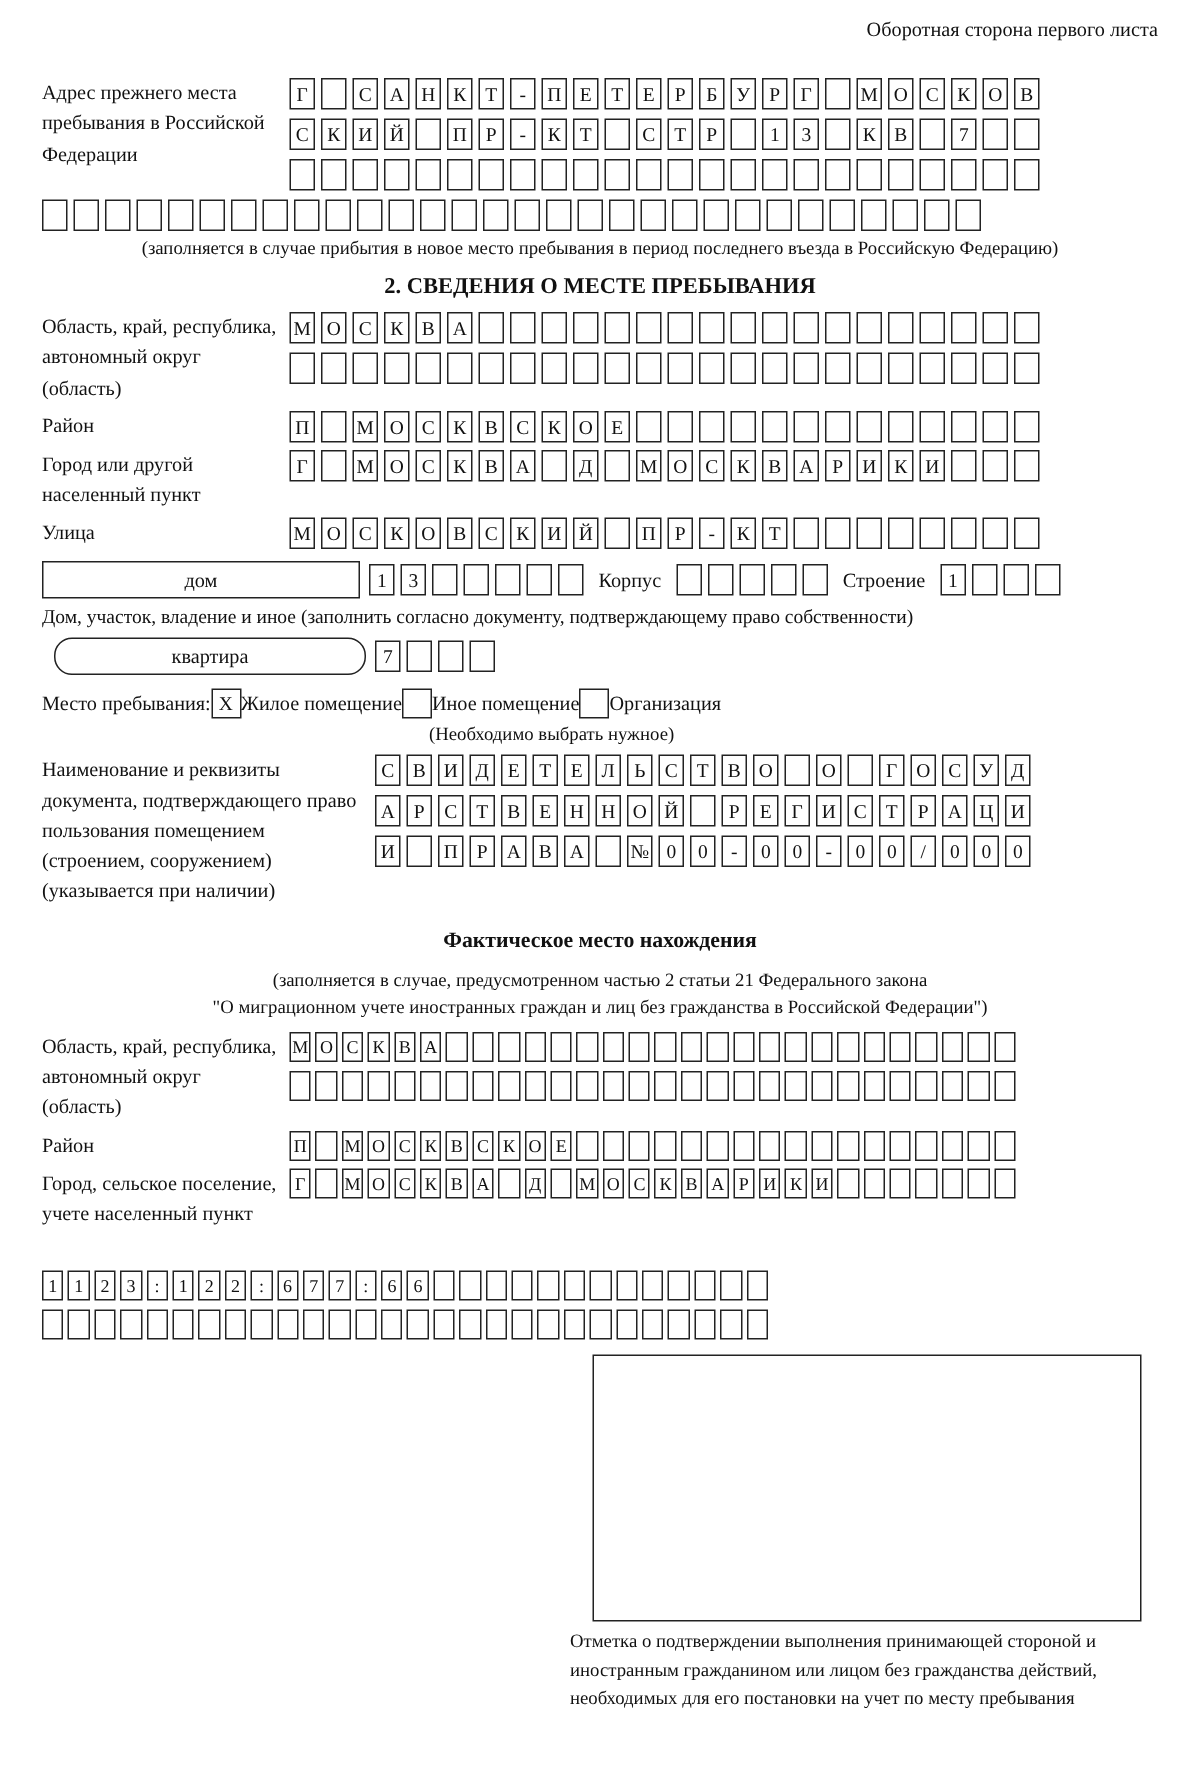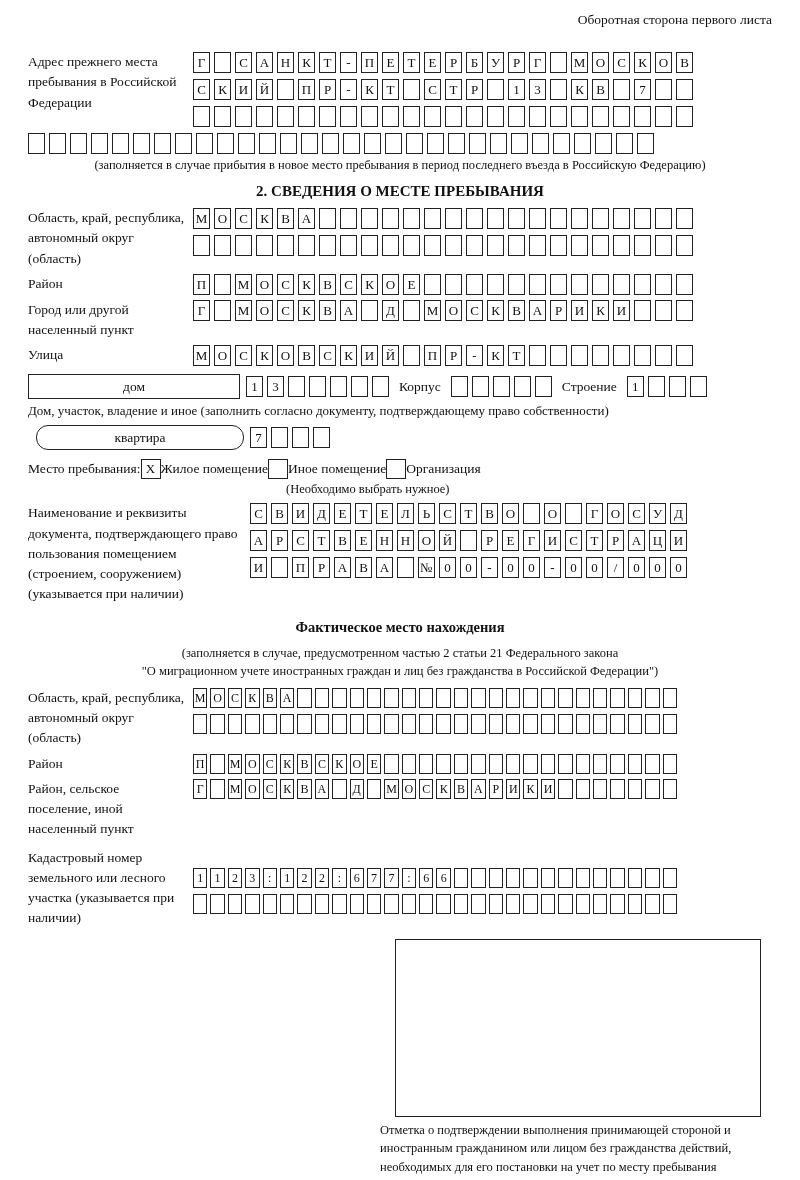--- a/index.html
+++ b/index.html
@@ -560,21 +560,21 @@
         <span class="cell"></span>
         <span class="cell"></span>
         <span class="cell"></span>
         <span class="cell"></span>
         <span class="cell"></span>
         <span class="cell"></span>
       </div>
   </div>
 
   <div class="flexrow mt5">
-    <div class="label-col">Район, сельское поселение, иной населенный пункт</div>
+    <div class="label-col">Город, сельское поселение, учете населенный пункт</div>
     <div class="cellrow sm">
         <span class="cell">Г</span>
         <span class="cell"></span>
         <span class="cell">М</span>
         <span class="cell">О</span>
         <span class="cell">С</span>
         <span class="cell">К</span>
         <span class="cell">В</span>
         <span class="cell">А</span>
         <span class="cell"></span>
@@ -594,21 +594,20 @@
         <span class="cell"></span>
         <span class="cell"></span>
         <span class="cell"></span>
         <span class="cell"></span>
         <span class="cell"></span>
         <span class="cell"></span>
       </div>
   </div>
 
   <div class="flexrow mt8">
-    <div class="label-col">Кадастровый номер земельного или лесного участка (указывается при наличии)</div>
     <div class="rows-col" style="margin-top:20px;">
       <div class="cellrow sm">
           <span class="cell">1</span>
           <span class="cell">1</span>
           <span class="cell">2</span>
           <span class="cell">3</span>
           <span class="cell">:</span>
           <span class="cell">1</span>
           <span class="cell">2</span>
           <span class="cell">2</span>

